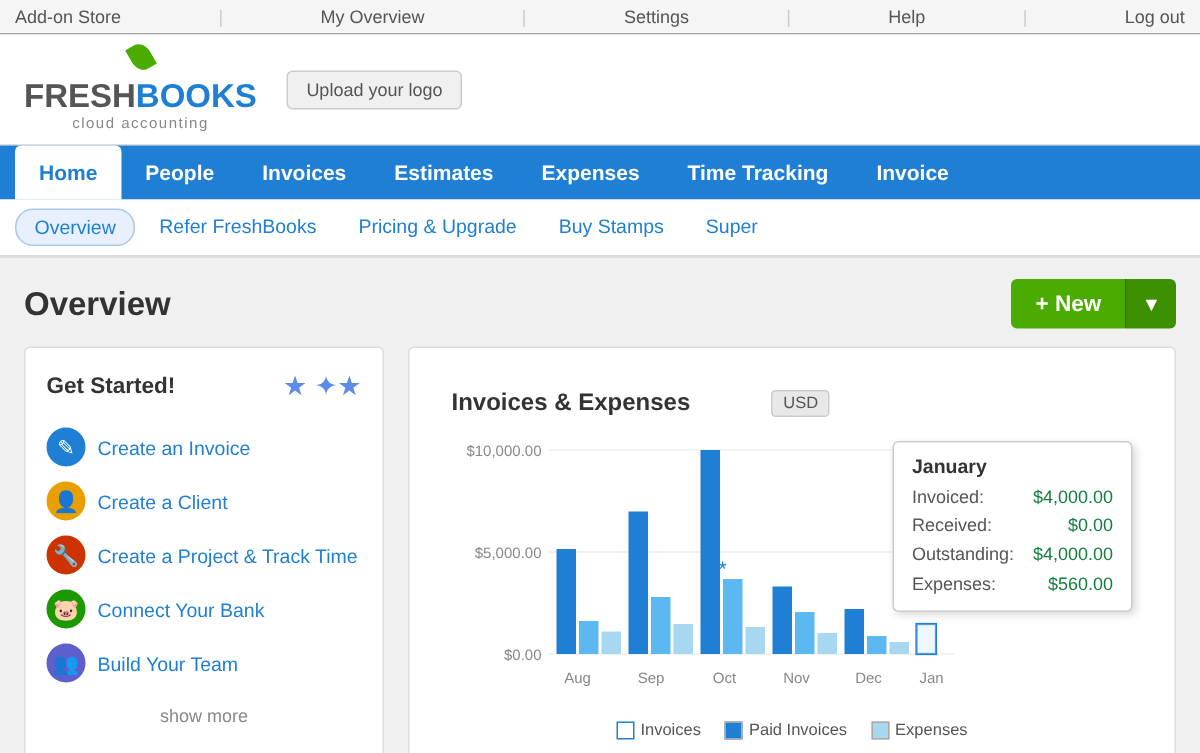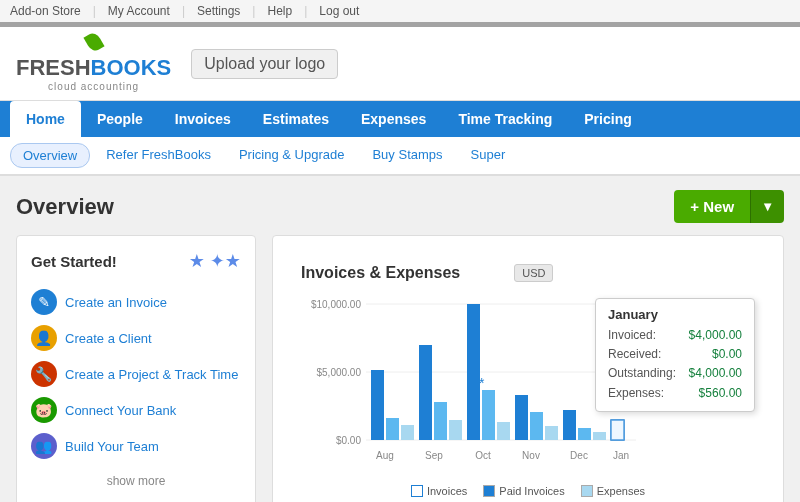--- a/index.html
+++ b/index.html
@@ -1,24 +1,24 @@
 <!DOCTYPE html>
 <html><head>
   <meta charset="utf-8">
   <style>
     * { margin: 0; padding: 0; box-sizing: border-box; }
     body { font-family: Arial, sans-serif; font-size: 13px; background: #f0f0f0; width: 800px; height: 502px; overflow: hidden; }
 
     
     .top-bar {
       background: #f5f5f5;
-      border-bottom: 5px solid #a3a3a3;
+      border-bottom: 1px solid #a3a3a3;
       padding: 4px 10px;
       display: flex;
-      justify-content: flex-start;
+      justify-content: space-between;
       align-items: center;
       gap: 12px;
       font-size: 12px;
     }
     .top-bar a {
       color: #555;
       text-decoration: none;
       cursor: pointer;
     }
     .top-bar-divider { color: #ccc; }
@@ -52,21 +52,21 @@
       font-size: 10px;
       color: #888;
       letter-spacing: 1px;
     }
     .upload-logo-btn {
       border: 1px solid #ccc;
       background: #f0f0f0;
       padding: 5px 12px;
       border-radius: 4px;
       cursor: pointer;
-      font-size: 16px;
+      font-size: 12px;
       color: #555;
     }
 
     
     .main-nav {
       background: #1e7fd4;
       display: flex;
       padding: 0 10px;
     }
     .nav-item {
@@ -297,21 +297,21 @@
     .legend-invoiced { background: #fff; }
     .legend-paid { background: #1e7fd4; }
     .legend-expense { background: #a8d8f0; }
   </style>
 </head>
 <body>
 
 <div class="top-bar">
   <a>Add-on Store</a>
   <span class="top-bar-divider">|</span>
-  <a>My Account</a>
+  <a>My Overview</a>
   <span class="top-bar-divider">|</span>
   <a>Settings</a>
   <span class="top-bar-divider">|</span>
   <a>Help</a>
   <span class="top-bar-divider">|</span>
   <a>Log out</a>
 </div>
 
 <div class="header">
   <div class="logo-area">
@@ -328,21 +328,21 @@
   <button class="upload-logo-btn">Upload your logo</button>
 </div>
 
 <nav class="main-nav">
   <a class="nav-item active">Home</a>
   <a class="nav-item">People</a>
   <a class="nav-item">Invoices</a>
   <a class="nav-item">Estimates</a>
   <a class="nav-item">Expenses</a>
   <a class="nav-item">Time Tracking</a>
-  <a class="nav-item">Pricing</a>
+  <a class="nav-item">Invoice</a>
 </nav>
 
 <div class="sub-nav">
   <a class="sub-nav-item active">Overview</a>
   <a class="sub-nav-item">Refer FreshBooks</a>
   <a class="sub-nav-item">Pricing &amp; Upgrade</a>
   <a class="sub-nav-item">Buy Stamps</a>
   <a class="sub-nav-item">Super</a>
 </div>
 

